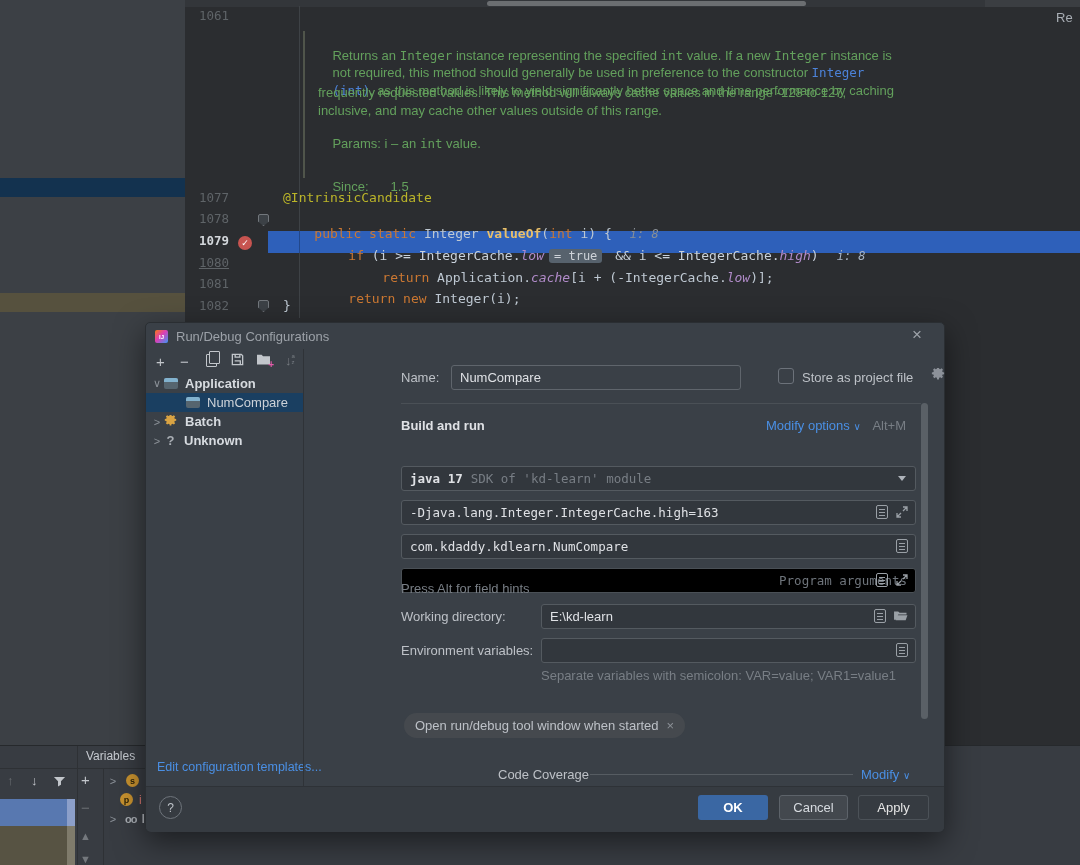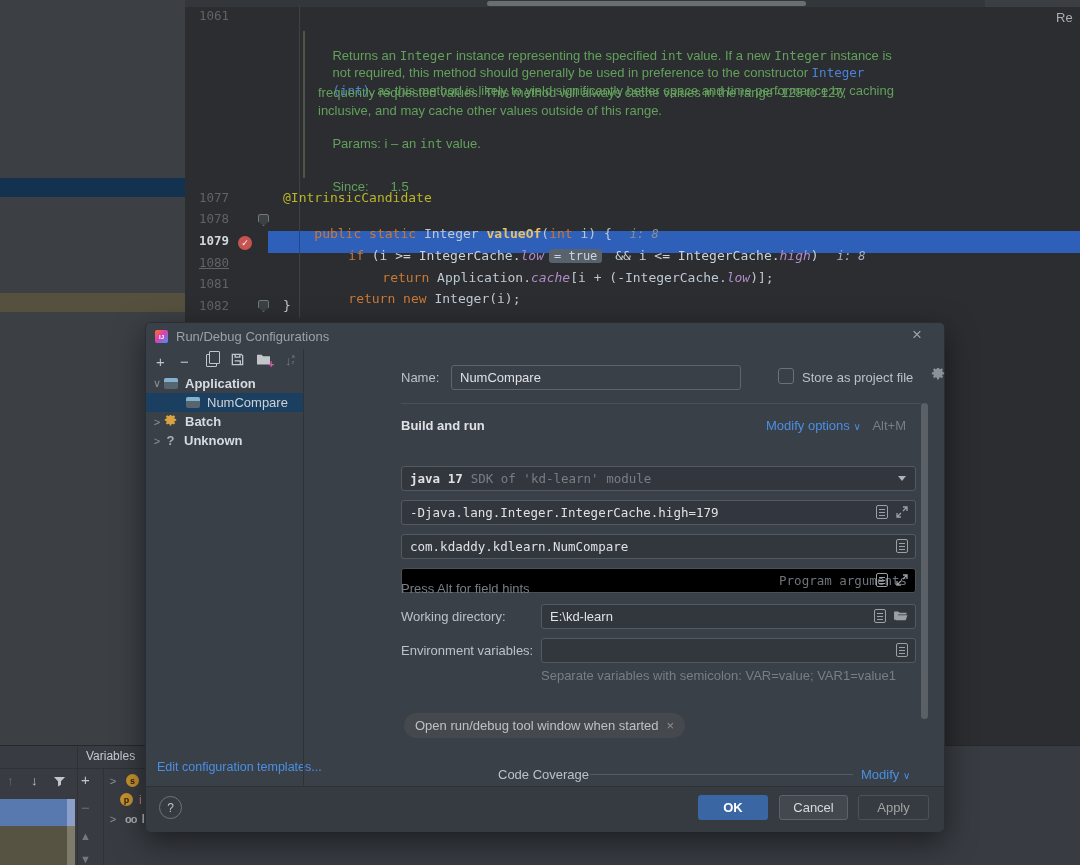--- a/index.html
+++ b/index.html
@@ -254,21 +254,21 @@
       <span style="color:#787e85;margin-left:8px;">Alt+M</span>
     </div>
 
     <div class="fieldbox mono" style="left:255px;top:124px;width:497px;">
       <span style="color:#dfe1e5;font-weight:bold;">java 17</span>
       <span style="color:#787e85;margin-left:8px;">SDK of 'kd-learn' module</span>
       <span style="position:absolute;right:9px;top:9px;width:0;height:0;border-left:4px solid transparent;border-right:4px solid transparent;border-top:5px solid #aeb3ba;"></span>
     </div>
 
     <div class="fieldbox mono" style="left:255px;top:158px;width:497px;">
-      <span>-Djava.lang.Integer.IntegerCache.high=179</span>
+      <span>-Djava.lang.Integer.IntegerCache.high=163</span>
       <span class="icon-doc" style="position:absolute;right:27px;top:4px;"></span>
       <svg style="position:absolute;right:7px;top:5px;" width="12" height="12" stroke="#9aa0a6">
           <use href="#sym-expand"></use>
         </svg>
     </div>
 
     <div class="fieldbox mono" style="left:255px;top:192px;width:497px;">
       <span>com.kdaddy.kdlearn.NumCompare</span>
       <span class="icon-doc" style="position:absolute;right:7px;top:4px;"></span>
     </div>
@@ -311,16 +311,16 @@
       <span class="link" style="font-size:10px;">∨</span>
     </div>
 
     <div class="abs" style="left:775px;top:80px;width:7px;height:316px;background:#5a6066;border-radius:3.5px;"></div>
 
     <div class="abs" style="left:0;top:463px;width:798px;height:45px;background:#363b41;border-top:1px solid #2e3237;border-radius:0 0 5px 5px;"></div>
     <div class="abs" style="left:13px;top:473px;width:21px;height:21px;border:1.5px solid #6e747b;border-radius:50%;
                 display:flex;align-items:center;justify-content:center;color:#bdc2c8;font-size:12px;">?</div>
     <div class="btn" style="left:552px;top:472px;width:70px;background:#3a67a3;color:#fff;font-weight:bold;">OK</div>
     <div class="btn" style="left:633px;top:472px;width:69px;background:#43484e;border:1px solid #5d636a;color:#d7dbe0;">Cancel</div>
-    <div class="btn" style="left:712px;top:472px;width:71px;border:1px solid #4c5258;color:#a3a3a3;">Apply</div>
+    <div class="btn" style="left:712px;top:472px;width:71px;border:1px solid #4c5258;color:#e5e5e5;">Apply</div>
   </div>
 
 </div>
 
 </body></html>

